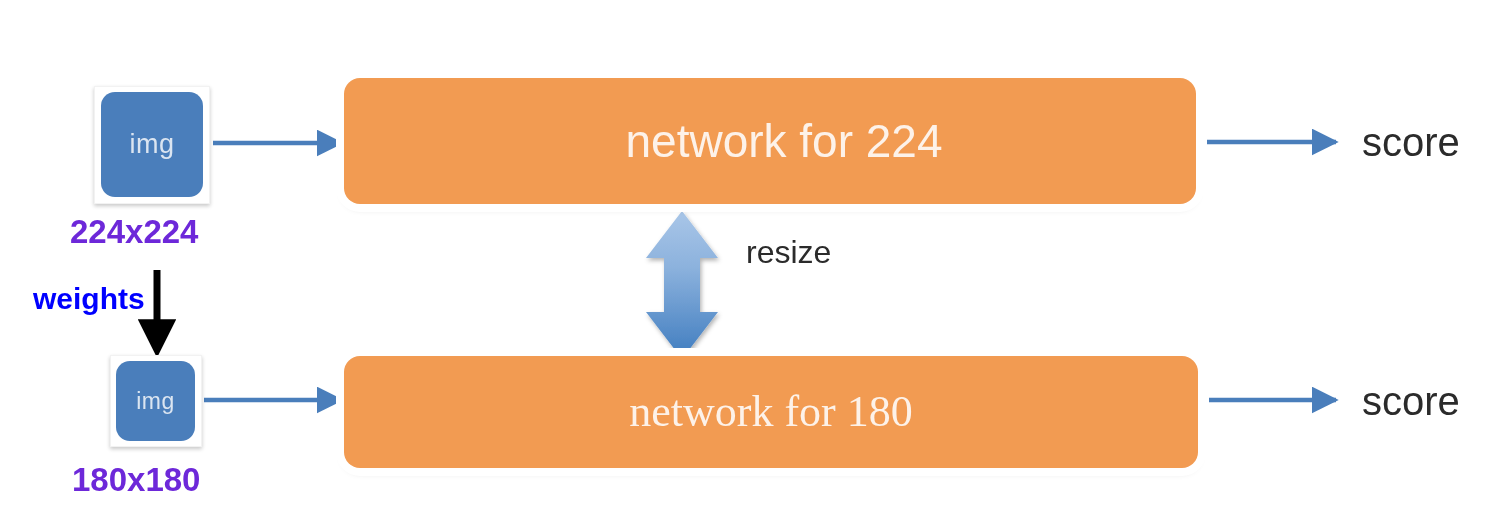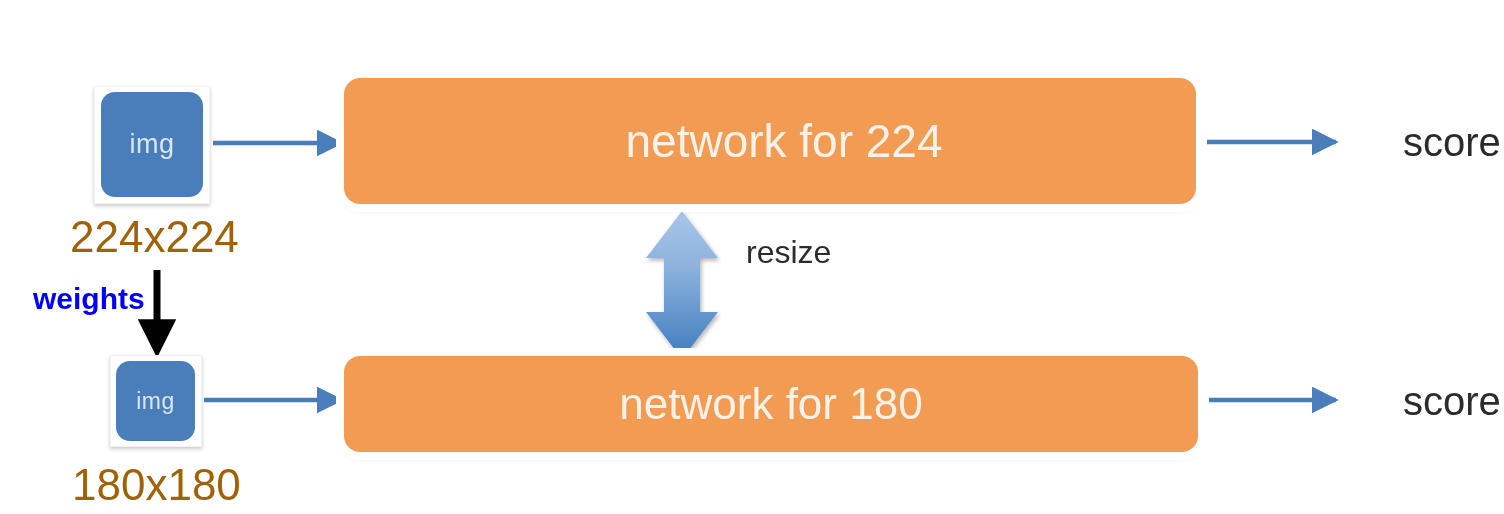--- a/index.html
+++ b/index.html
@@ -47,23 +47,23 @@
   .img-swatch-224 { left: 101px; top: 92px; width: 102px; height: 105px; }
   .img-swatch-224 span { font-size: 27px; }
 
   .img-frame-180 { left: 110px; top: 355px; width: 92px;  height: 92px; }
   .img-swatch-180 { left: 116px; top: 361px; width: 79px;  height: 80px; }
   .img-swatch-180 span { font-size: 23px; }
 
   
   .size-caption {
     position: absolute;
-    color: #a16207;
-    font-size: 44px;
-    font-weight: 400;
+    color: #6d28d9;
+    font-size: 33px;
+    font-weight: 700;
     white-space: nowrap;
     line-height: 1;
   }
   .caption-224 { left: 70px; top: 215px; }
   .caption-180 { left: 72px; top: 463px; }
 
   
   .resize-label {
     position: absolute;
     left: 33px;
@@ -88,32 +88,31 @@
   }
   .net-block span {
     color: #fdf2e9;
     font-size: 46px;
     font-weight: 400;
     line-height: 1;
     white-space: nowrap;
     user-select: none;
   }
   .net-224 { left: 344px; top: 78px;  width: 852px; height: 126px; padding-left: 28px; }
-  .net-180 { left: 344px; top: 356px; width: 854px; height: 96px; }
+  .net-180 { left: 344px; top: 356px; width: 854px; height: 112px; font-family: Liberation Serif, serif; }
   .net-180 span { font-size: 44px; }
 
   
   .score-label {
     position: absolute;
     color: #2b2b2b;
     font-size: 40px;
     font-weight: 400;
     line-height: 1;
     white-space: nowrap;
-    margin-left: 41px;
   }
   .score-224 { left: 1362px; top: 122px; }
   .score-180 { left: 1362px; top: 381px; }
 
   
   .share-note {
     position: absolute;
     left: 746px;
     top: 232px;
     color: #2b2b2b;

